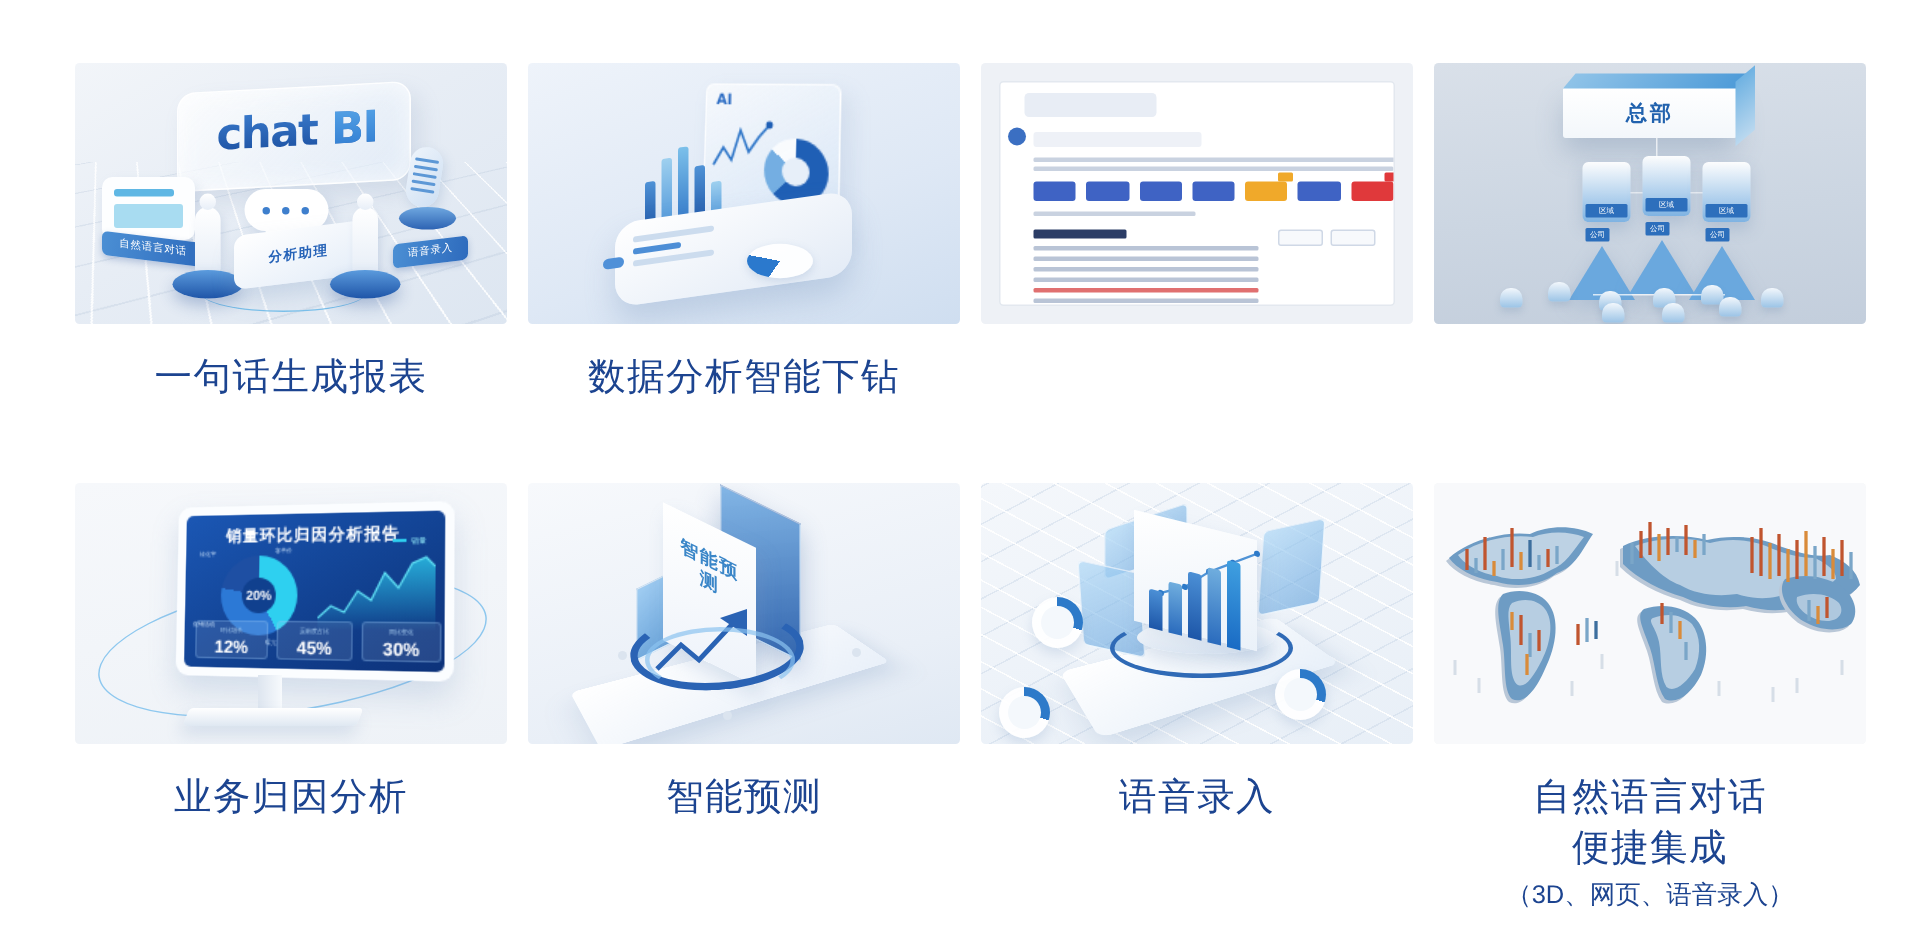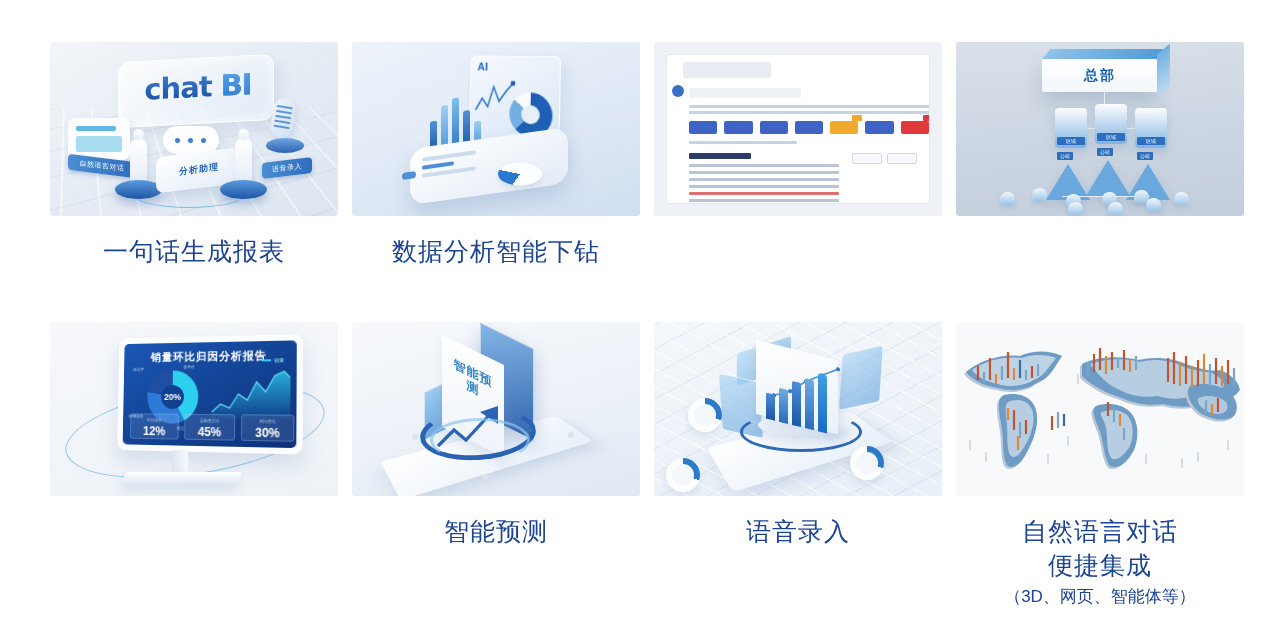--- a/index.html
+++ b/index.html
@@ -211,21 +211,21 @@
   .c3 .tabs b.y{background:#f0a92a;} .c3 .tabs b.r{background:#e0393b;}
   .c3 .tabs b.y:after,.c3 .tabs b.r:after{content:"";position:absolute;margin:-6px 0 0 22px;width:10px;height:6px;background:inherit;border-radius:1px;}
   .c3 .h2{margin:9px 0 0 22px;width:62px;height:6px;background:#2b3d66;border-radius:1px;}
   .c3 .rows{margin:5px 0 0 22px;}
   .c3 .rows i{display:block;height:3px;background:#b9c4d6;border-radius:1px;margin-bottom:4px;width:150px;}
   .c3 .rows i.red{background:#e07070;}
   .c3 .btns{position:absolute;right:12px;top:98px;display:flex;gap:5px;}
   .c3 .btns b{display:block;width:30px;height:11px;border:1px solid #cfd8e6;border-radius:2px;background:#f7f9fc;}
 
   
-  .c4 { background: linear-gradient(175deg,#d9e0e9 0%, #ccd6e2 55%, #c3cedc 100%); }
+  .c4 { background: linear-gradient(175deg,#d9e0e9 0%, #ccd6e2 55%, #c3cedc 100%); font-family: Liberation Mono, monospace; }
   .c4 .hq{
     position:absolute; left:86px; top:16px; width:116px; height:34px;
     background:linear-gradient(180deg,#ffffff,#f3f7fb);
     border-radius:2px;
     box-shadow:0 10px 18px rgba(100,125,160,.3);
   }
   .c4 .hq:before{
     content:""; position:absolute; left:0; top:-9px; width:116px;height:10px;
     background:linear-gradient(90deg,#8fc3e8,#4e9bd8);
     transform: skewX(-40deg); transform-origin: left bottom;
@@ -583,20 +583,21 @@
               <div class="kpi k3">
                 <u>同比变化</u>
                 <b>30%</b>
               </div>
             </div>
           </div>
           <div class="stand"></div>
           <div class="base"></div>
         </div>
         <div class="caption">
+          <span class="ln">业务归因分析</span>
         </div>
       </div>
 
       <div class="cell">
         <div class="card c6">
           <div class="plate"></div>
           <div class="screw" style="left:60px;top:112px"></div>
           <div class="screw" style="left:216px;top:110px"></div>
           <div class="screw" style="left:130px;top:152px"></div>
           <div class="glassA"></div>
@@ -729,19 +730,19 @@
               <line x1="190" y1="142" x2="190" y2="132"></line>
               <line x1="226" y1="146" x2="226" y2="136"></line>
               <line x1="242" y1="140" x2="242" y2="130"></line>
               <line x1="272" y1="128" x2="272" y2="118"></line>
             </g>
           </svg>
         </div>
         <div class="caption">
           <span class="ln">自然语言对话</span>
           <span class="ln">便捷集成</span>
-          <span class="sub">（3D、网页、智能体等）</span>
+          <span class="sub">（3D、网页、语音录入）</span>
         </div>
       </div>
 
     </div>
   </div>
 </div>
 
 </body></html>

